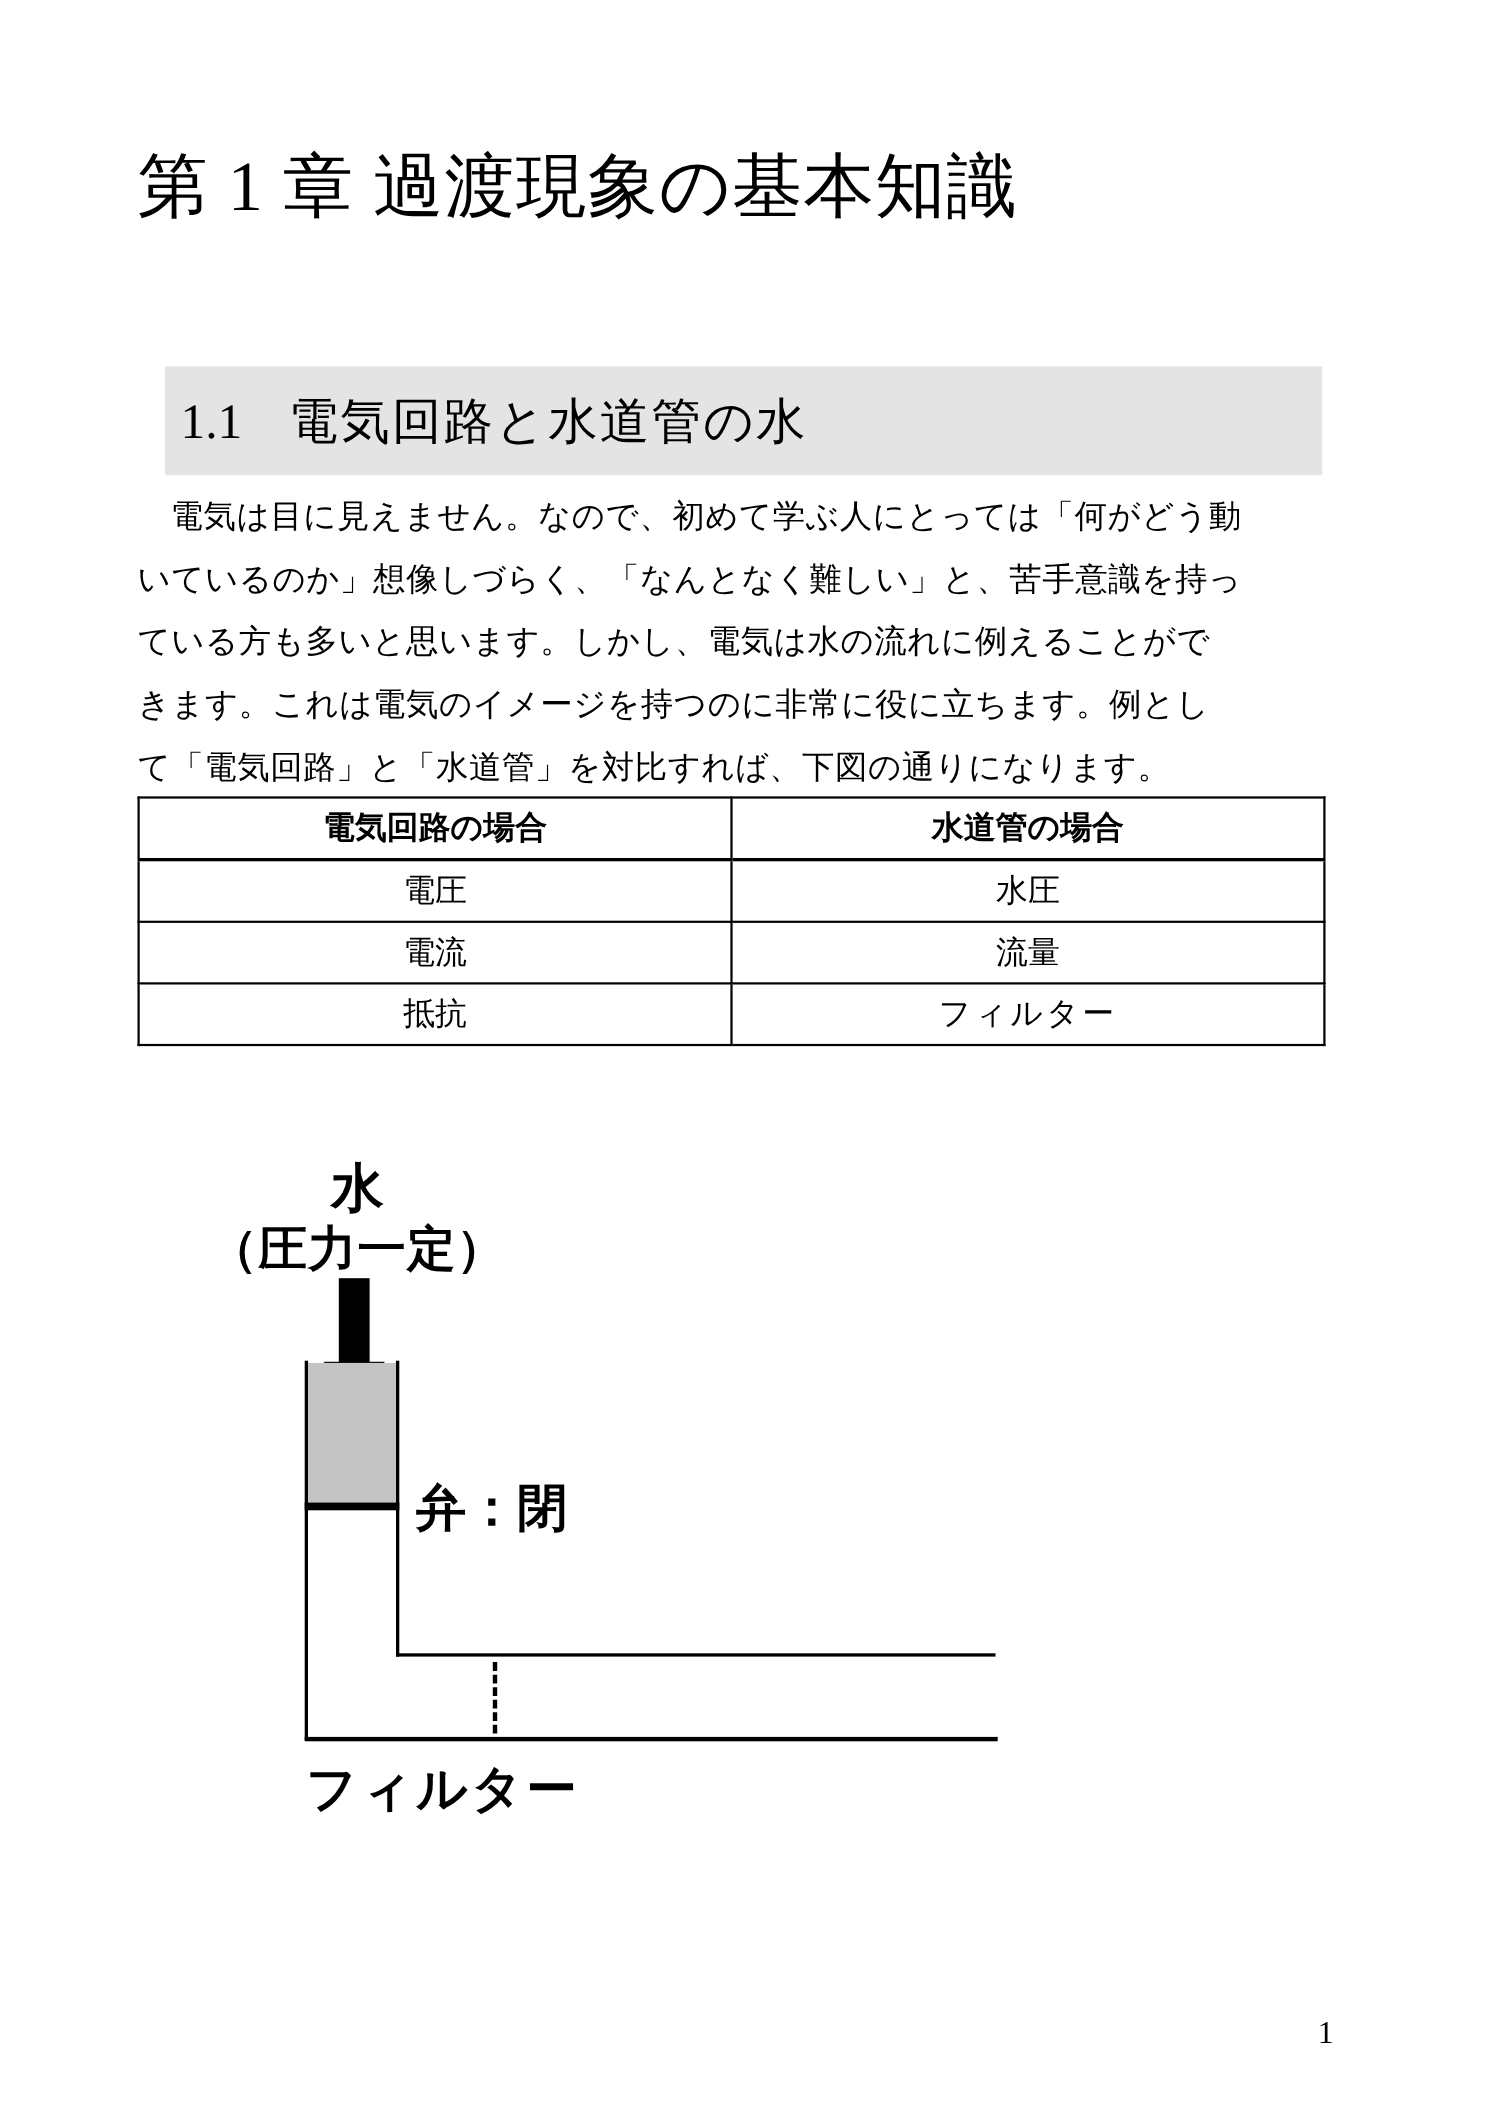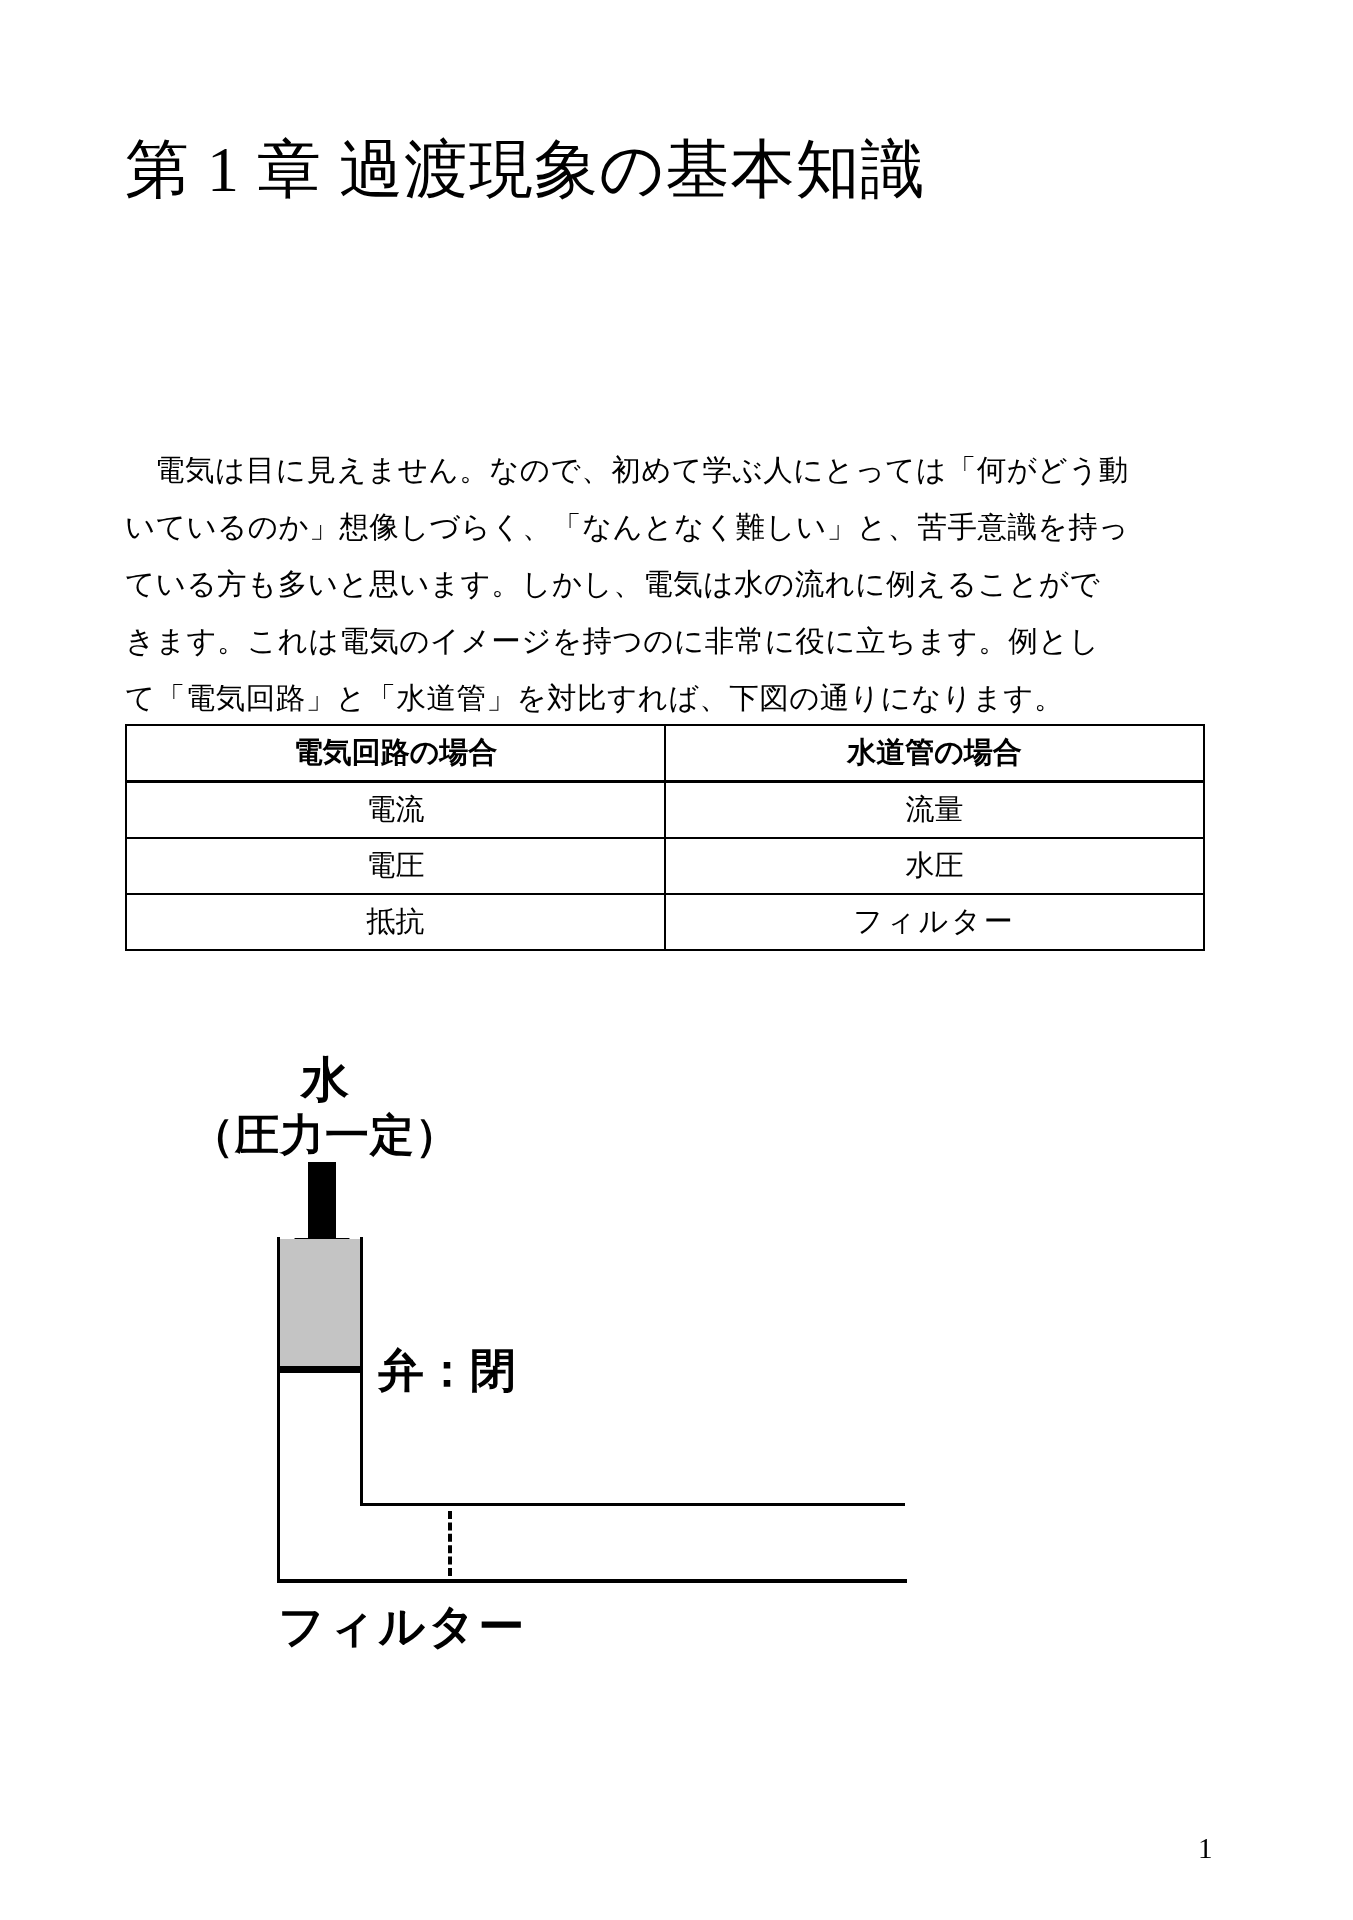--- a/index.html
+++ b/index.html
@@ -86,44 +86,48 @@
   .page-num{left:1198px;top:1832px;font-size:29px;}
 </style>
 </head>
 <body>
 
 <div class="page">
 
   <div class="abs chapter-title">第 1 章 過渡現象の基本知識</div>
 
 
+  <div class="abs section-band">
+    <span class="section-num">1.1</span>
+    <span class="section-title">電気回路と水道管の水</span>
+  </div>
 
   <div class="abs para p1">
     <div class="line indent">電気は目に見えません。なので、初めて学ぶ人にとっては「何がどう動</div>
     <div class="line">いているのか」想像しづらく、「なんとなく難しい」と、苦手意識を持っ</div>
     <div class="line">ている方も多いと思います。しかし、電気は水の流れに例えることがで</div>
     <div class="line">きます。これは電気のイメージを持つのに非常に役に立ちます。例とし</div>
     <div class="line">て「電気回路」と「水道管」を対比すれば、下図の通りになります。</div>
   </div>
 
   <table class="abs cmp-table">
     <thead>
       <tr>
         <th>電気回路の場合</th>
         <th>水道管の場合</th>
       </tr>
     </thead>
     <tbody>
       <tr>
+        <td>電圧</td>
+        <td>水圧</td>
+      </tr>
+      <tr>
         <td>電流</td>
         <td>流量</td>
-      </tr>
-      <tr>
-        <td>電圧</td>
-        <td>水圧</td>
       </tr>
       <tr>
         <td>抵抗</td>
         <td class="gothic">フィルター</td>
       </tr>
     </tbody>
   </table>
 
   <div class="abs para p2">
   </div>

